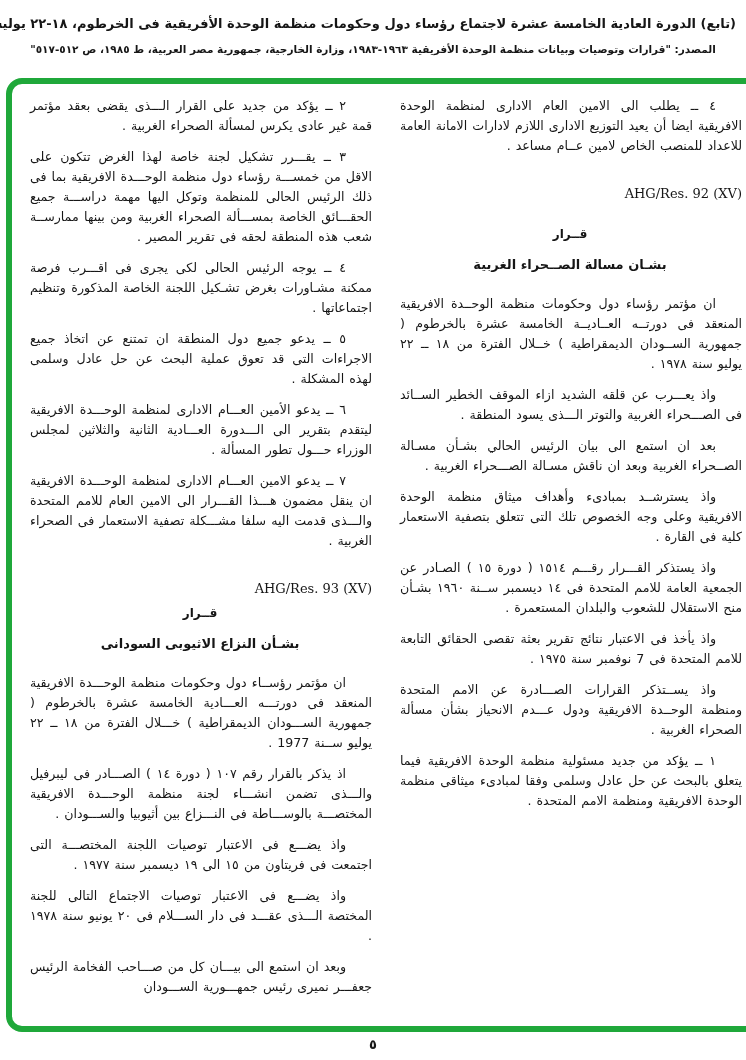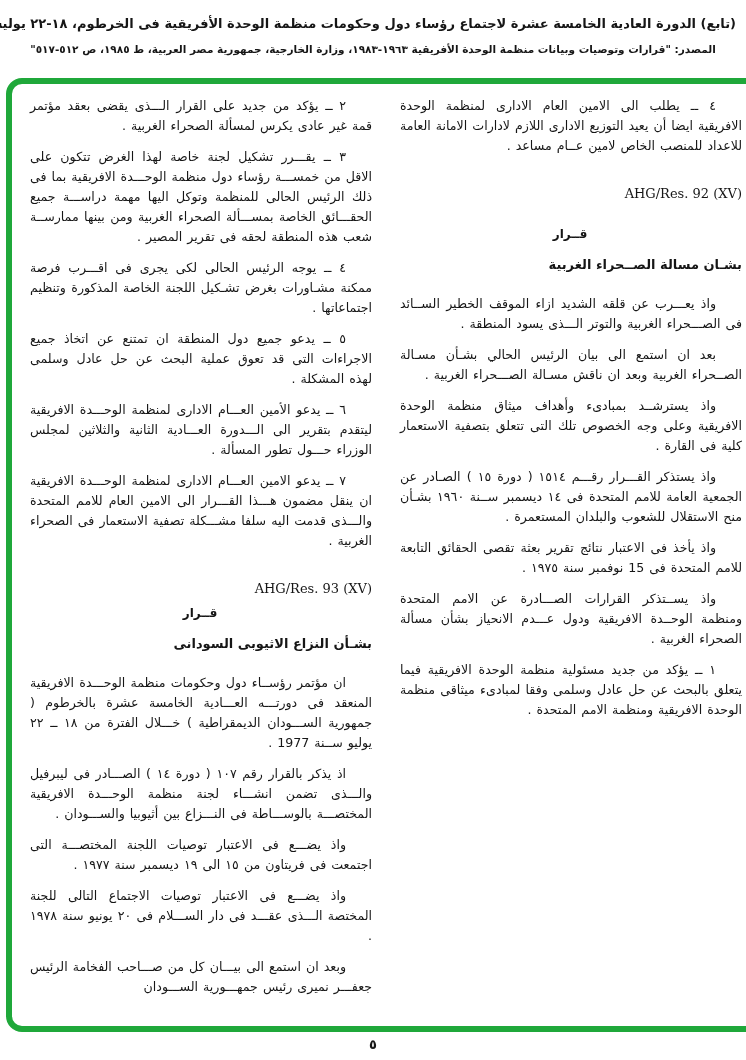--- a/index.html
+++ b/index.html
@@ -83,20 +83,21 @@
   }
   .res-title {
     direction: rtl;
     text-align: center;
     font-size: 12px;
     font-weight: bold;
     margin: 26px 0 10px 0;
   }
   .res-subject {
     direction: rtl;
+    text-align: center;
     font-size: 13px;
     font-weight: bold;
     margin: 16px 0 22px 0;
   }
   .page-number {
     position: absolute;
     bottom: 8px;
     left: 0;
     right: 0;
     text-align: center;
@@ -115,25 +116,26 @@
   </div>
 
   <div class="border-box" style="border-color: rgb(31, 168, 58);">
     <div class="columns">
 
       <div class="col">
         <p class="para">٤ ــ يطلب الى الامين العام الادارى لمنظمة الوحدة الافريقية ايضا أن يعيد التوزيع الادارى اللازم لادارات الامانة العامة للاعداد للمنصب الخاص لامين عــام مساعد .</p>
         <div class="res-label">AHG/Res. 92 (XV)</div>
         <div class="res-title">قــرار</div>
         <div class="res-subject">بشـان مسالة الصــحراء الغربية</div>
+        <p class="para">ان مؤتمر رؤساء دول وحكومات منظمة الوحــدة الافريقية المنعقد فى دورتــه العــاديــة الخامسة عشرة بالخرطوم ( جمهورية الســودان الديمقراطية ) خــلال الفترة من ١٨ ــ ٢٢ يوليو سنة ١٩٧٨ .</p>
         <p class="para">واذ يعـــرب عن قلقه الشديد ازاء الموقف الخطير الســائد فى الصـــحراء الغربية والتوتر الـــذى يسود المنطقة .</p>
         <p class="para">بعد ان استمع الى بيان الرئيس الحالي بشـأن مسـالة الصــحراء الغربية وبعد ان ناقش مسـالة الصـــحراء الغربية .</p>
         <p class="para">واذ يسترشــد بمبادىء وأهداف ميثاق منظمة الوحدة الافريقية وعلى وجه الخصوص تلك التى تتعلق بتصفية الاستعمار كلية فى القارة .</p>
         <p class="para">واذ يستذكر القـــرار رقـــم ١٥١٤ ( دورة ١٥ ) الصـادر عن الجمعية العامة للامم المتحدة فى ١٤ ديسمبر ســنة ١٩٦٠ بشـأن منح الاستقلال للشعوب والبلدان المستعمرة .</p>
-        <p class="para">واذ يأخذ فى الاعتبار نتائج تقرير بعثة تقصى الحقائق التابعة للامم المتحدة فى 15 نوفمبر سنة ١٩٧٥ .</p>
+        <p class="para">واذ يأخذ فى الاعتبار نتائج تقرير بعثة تقصى الحقائق التابعة للامم المتحدة فى 7 نوفمبر سنة ١٩٧٥ .</p>
         <p class="para">واذ يســتذكر القرارات الصـــادرة عن الامم المتحدة ومنظمة الوحــدة الافريقية ودول عـــدم الانحياز بشأن مسألة الصحراء الغربية .</p>
         <p class="para">١ ــ يؤكد من جديد مسئولية منظمة الوحدة الافريقية فيما يتعلق بالبحث عن حل عادل وسلمى وفقا لمبادىء ميثاقى منظمة الوحدة الافريقية ومنظمة الامم المتحدة .</p>
       </div>
 
       <div class="col">
         <p class="para">٢ ــ يؤكد من جديد على القرار الـــذى يقضى بعقد مؤتمر قمة غير عادى يكرس لمسألة الصحراء الغربية .</p>
         <p class="para">٣ ــ يقـــرر تشكيل لجنة خاصة لهذا الغرض تتكون على الاقل من خمســـة رؤساء دول منظمة الوحـــدة الافريقية بما فى ذلك الرئيس الحالى للمنظمة وتوكل اليها مهمة دراســـة جميع الحقـــائق الخاصة بمســـألة الصحراء الغربية ومن بينها ممارســة شعب هذه المنطقة لحقه فى تقرير المصير .</p>
         <p class="para">٤ ــ يوجه الرئيس الحالى لكى يجرى فى اقـــرب فرصة ممكنة مشـاورات بغرض تشـكيل اللجنة الخاصة المذكورة وتنظيم اجتماعاتها .</p>
         <p class="para">٥ ــ يدعو جميع دول المنطقة ان تمتنع عن اتخاذ جميع الاجراءات التى قد تعوق عملية البحث عن حل عادل وسلمى لهذه المشكلة .</p>
         <p class="para">٦ ــ يدعو الأمين العـــام الادارى لمنظمة الوحـــدة الافريقية ليتقدم بتقرير الى الـــدورة العـــادية الثانية والثلاثين لمجلس الوزراء حـــول تطور المسألة .</p>

